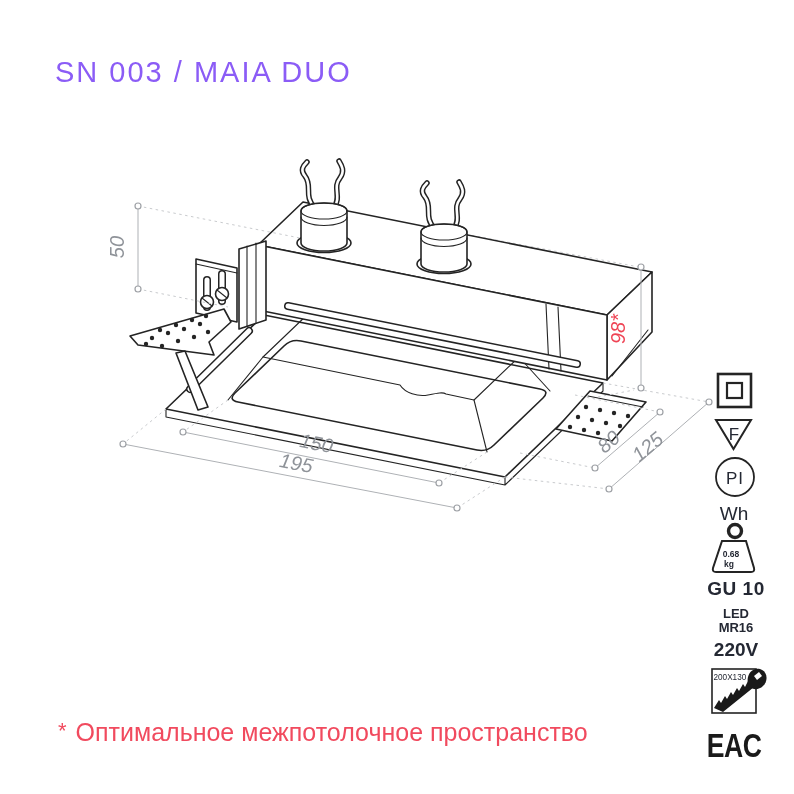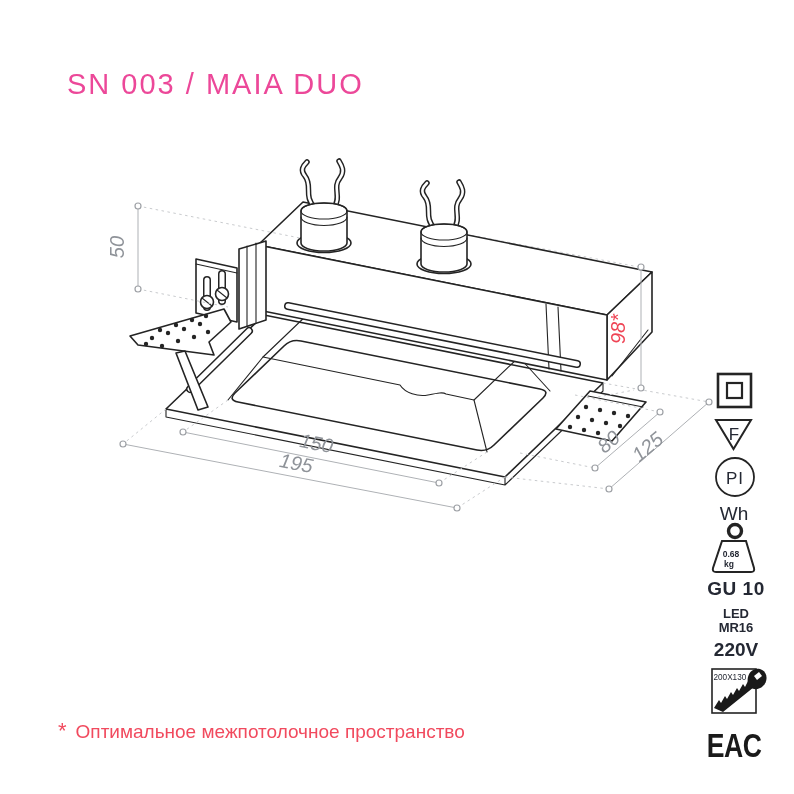--- a/index.html
+++ b/index.html
@@ -1,23 +1,23 @@
 <!DOCTYPE html>
 <html><head>
 <meta charset="utf-8">
 <style>
   html,body{margin:0;padding:0;background:#ffffff;}
   #stage{position:relative;width:794px;height:794px;background:#ffffff;overflow:hidden;
          font-family:"Liberation Sans",sans-serif;}
-  .title{position:absolute;left:55px;top:56px;margin:12px;font-size:29px;font-weight:500;
-         letter-spacing:2px;color:#ec4899;}
+  .title{position:absolute;left:55px;top:56px;margin:0;font-size:29px;font-weight:500;
+         letter-spacing:2px;color:#8b5cf6;}
   svg{position:absolute;left:0;top:0;}
   .footnote{position:absolute;left:58px;top:720px;display:flex;gap:9px;color:#f14a5e;}
   .footnote .ast{font-size:22px;line-height:22px;font-weight:500;}
-  .footnote p{margin:0;font-size:19px;line-height:24.5px;font-weight:400;}
+  .footnote p{margin:0;font-size:25px;line-height:24.5px;font-weight:400;}
   .lnthin{stroke:#242424;fill:none;stroke-width:1.1;stroke-linejoin:round;stroke-linecap:round;}
   .face{fill:#ffffff;stroke:#242424;stroke-width:1.6;stroke-linejoin:round;}
   .slot-b{stroke:#242424;stroke-width:8;stroke-linecap:round;fill:none;}
   .slot-w{stroke:#ffffff;stroke-width:5;stroke-linecap:round;fill:none;}
   .wire-b{stroke:#242424;stroke-width:5.5;stroke-linecap:round;fill:none;}
   .wire-w{stroke:#ffffff;stroke-width:2.6;stroke-linecap:round;fill:none;}
   .dim{stroke:#aeb1b5;stroke-width:1;fill:none;}
   .dot-ln{stroke:#c9cbce;stroke-width:1;stroke-dasharray:2.5 3.5;fill:none;}
   .dcirc{fill:#ffffff;stroke:#9ea1a6;stroke-width:1.2;}
   .dimtxt{font-family:"Liberation Sans",sans-serif;font-size:20px;font-style:italic;

